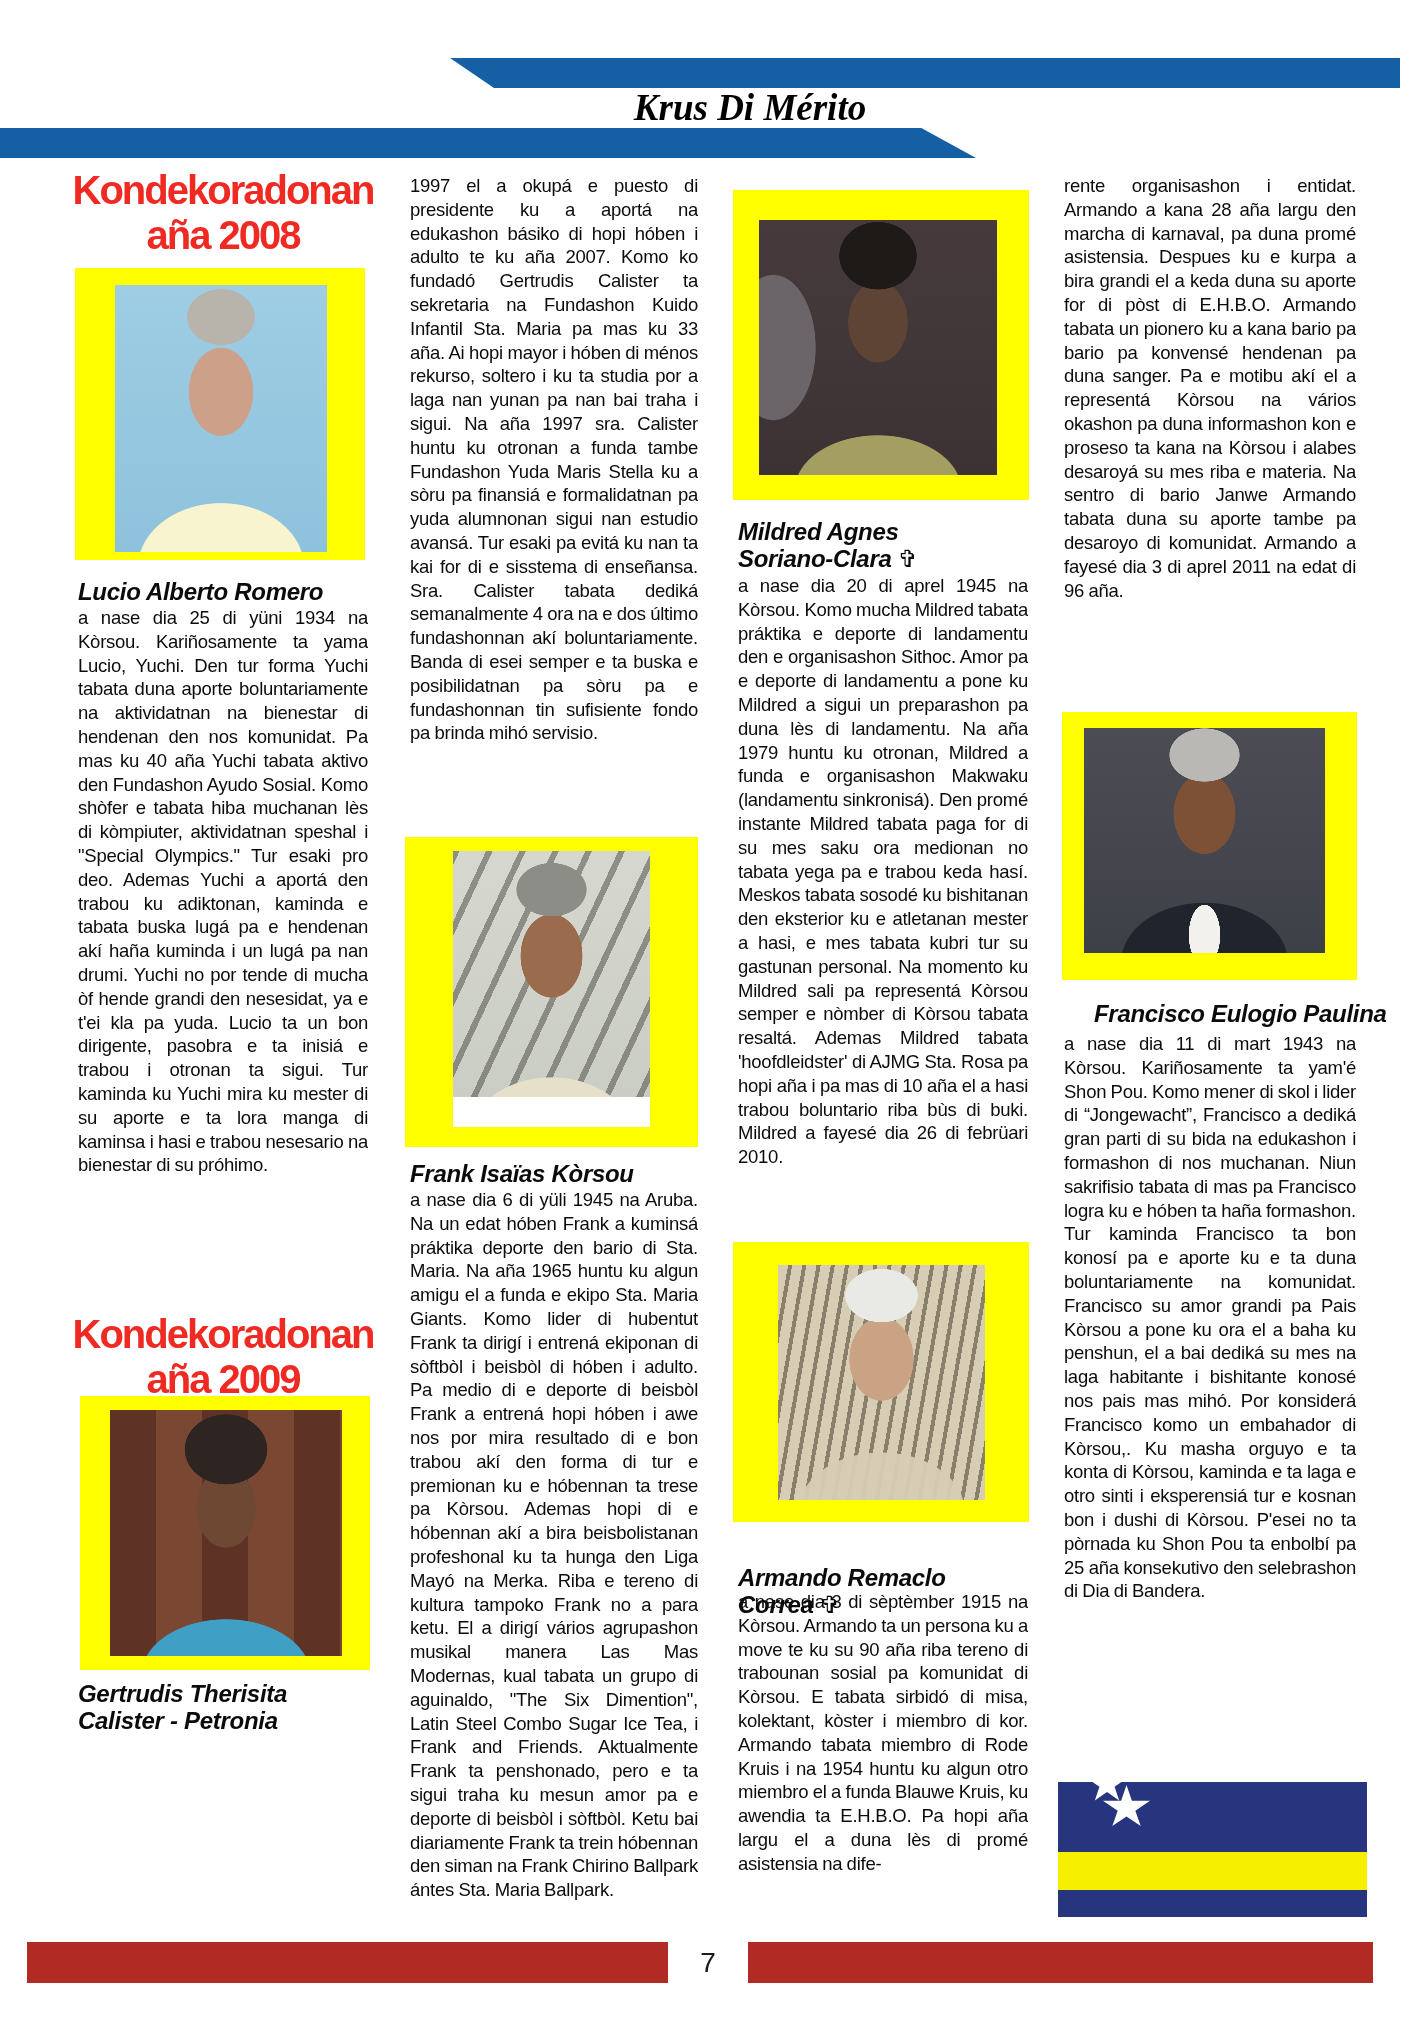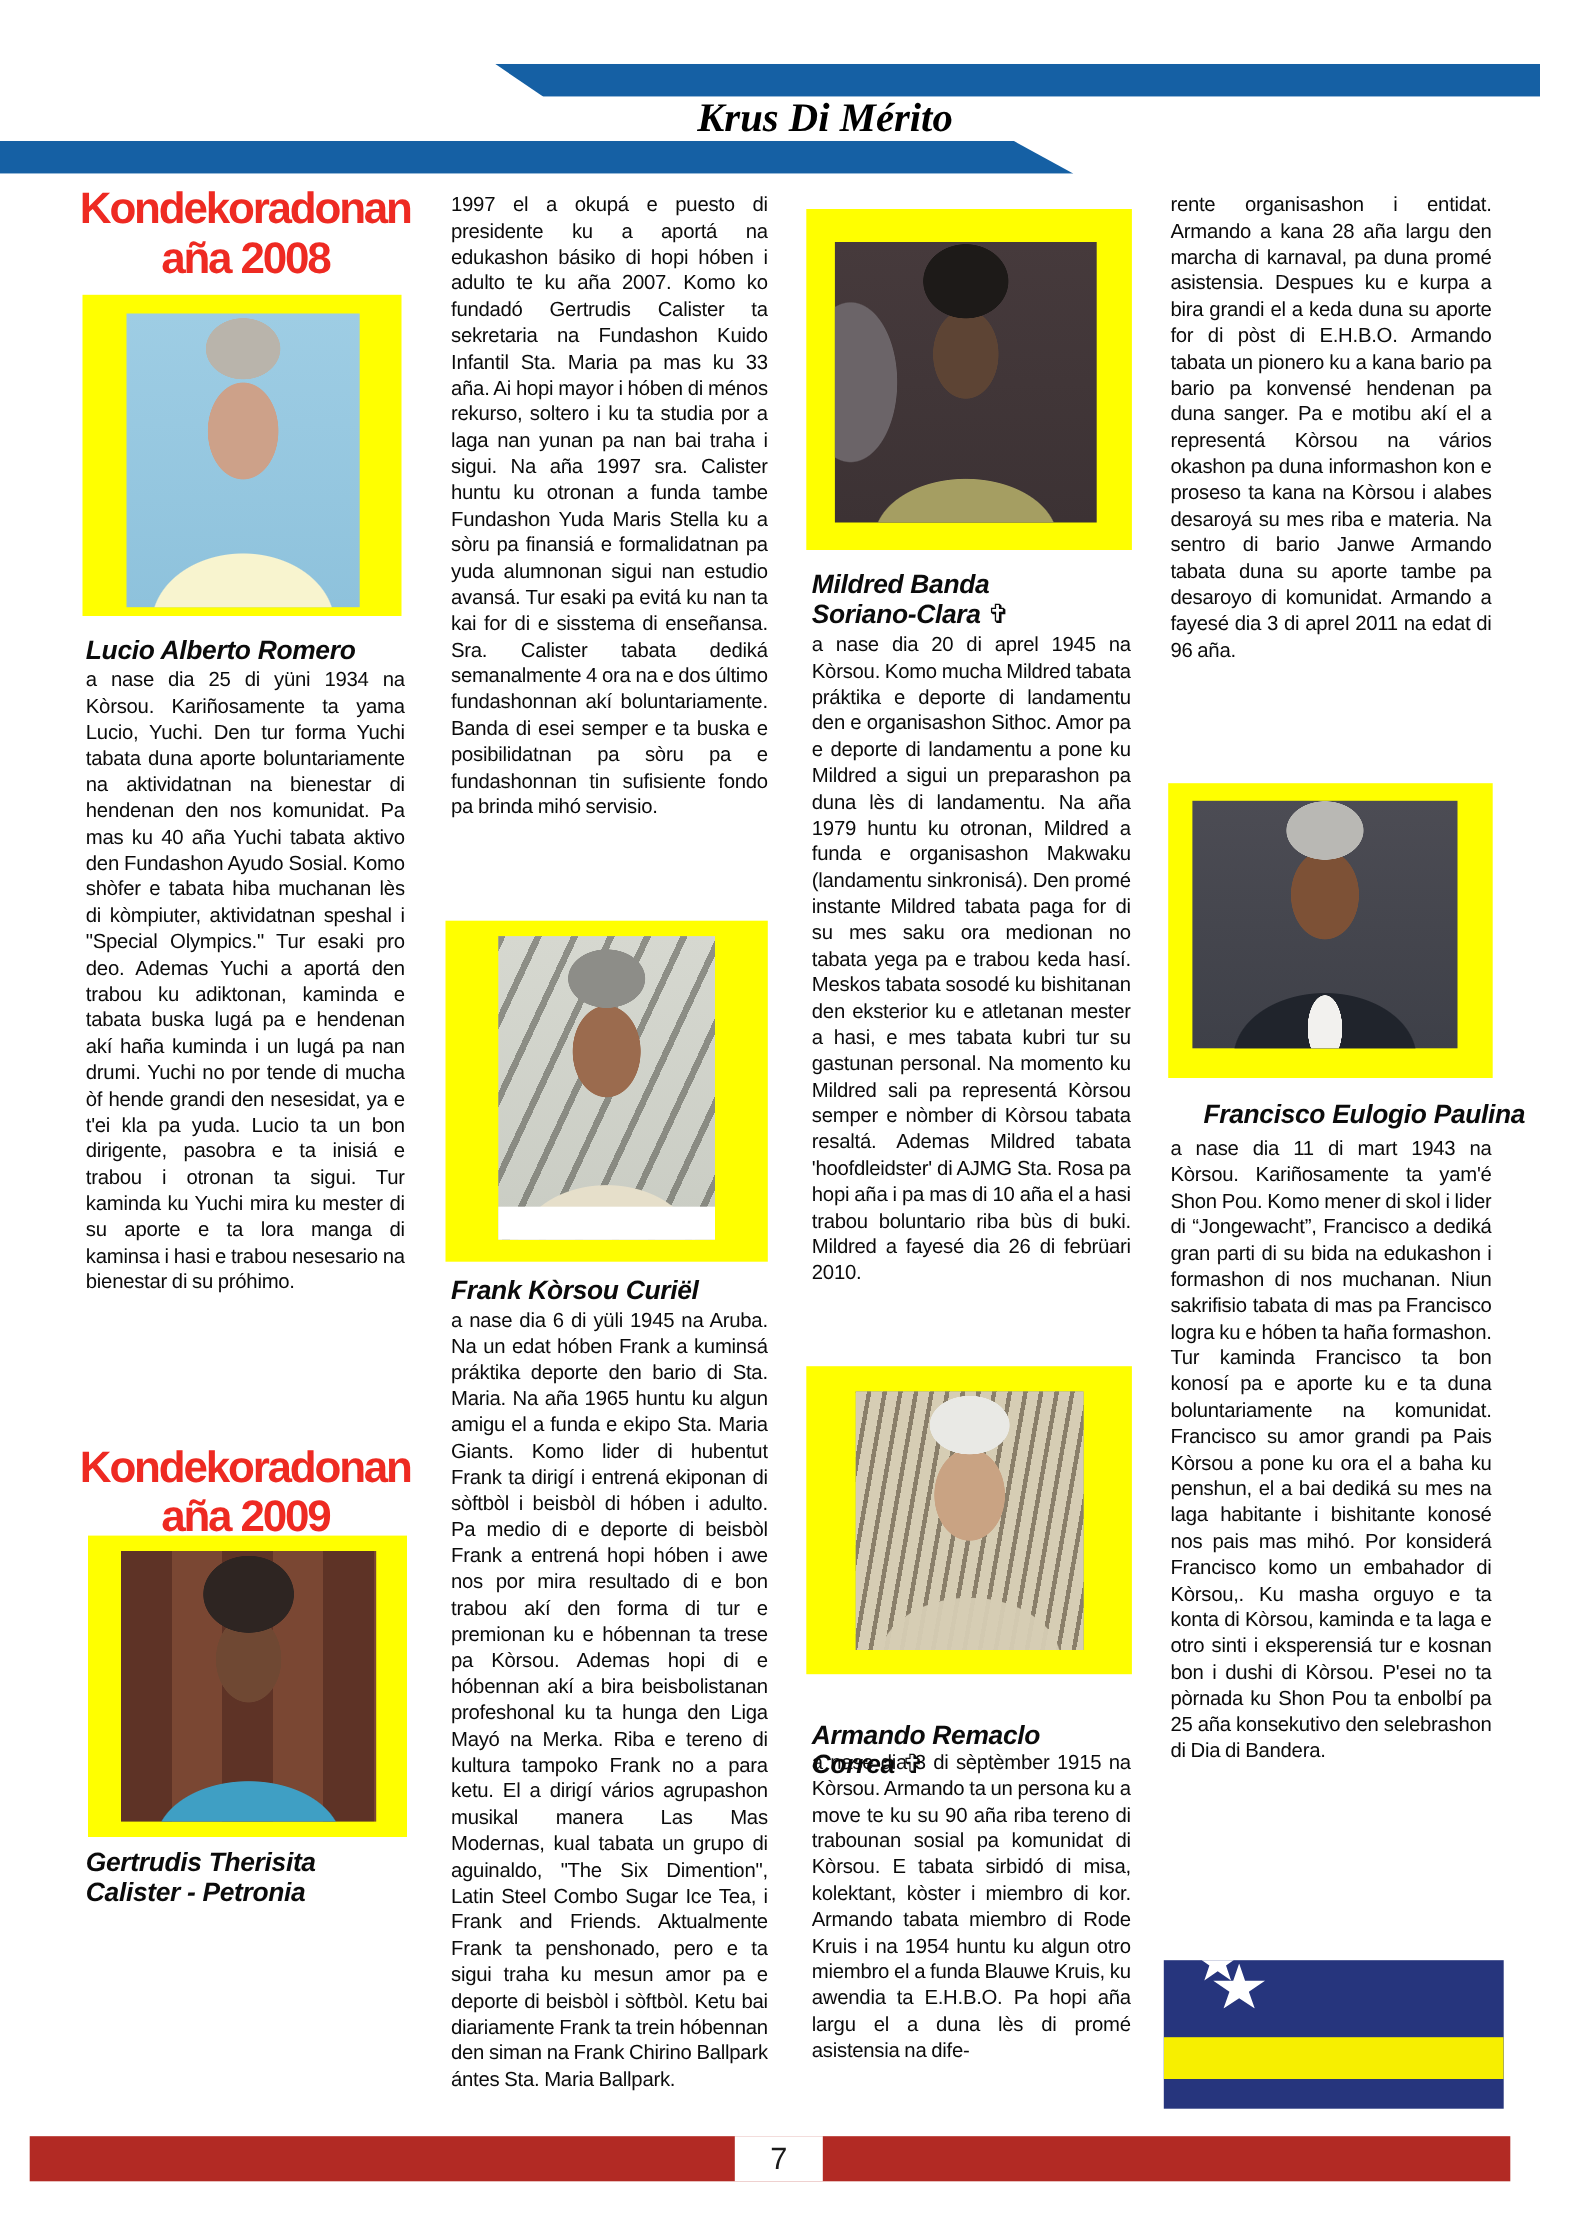--- a/index.html
+++ b/index.html
@@ -83,27 +83,27 @@
   <div class="frame" style="left:80px;top:1396px;width:290px;height:274px;">
     <div class="photo ph-gertrudis" style="left:30px;top:14px;right:28px;bottom:14px;"></div>
   </div>
   <div class="name-heading" style="left:78px;top:1680px;width:292px;">Gertrudis Therisita
 Calister - Petronia</div>
 
   <div class="body-text" style="left:410px;top:174px;width:288px;height:656px;">1997 el a okupá e puesto di presidente ku a aportá na edukashon básiko di hopi hóben i adulto te ku aña 2007. Komo ko fundadó Gertrudis Calister ta sekretaria na Fundashon Kuido Infantil Sta. Maria pa mas ku 33 aña. Ai hopi mayor i hóben di ménos rekurso, soltero i ku ta studia por a laga nan yunan pa nan bai traha i sigui. Na aña 1997 sra. Calister huntu ku otronan a funda tambe Fundashon Yuda Maris Stella ku a sòru pa finansiá e formalidatnan pa yuda alumnonan sigui nan estudio avansá. Tur esaki pa evitá ku nan ta kai for di e sisstema di enseñansa. Sra. Calister tabata dediká semanalmente 4 ora na e dos último fundashonnan akí boluntariamente. Banda di esei semper e ta buska e posibilidatnan pa sòru pa e fundashonnan tin sufisiente fondo pa brinda mihó servisio.</div>
   <div class="frame" style="left:405px;top:837px;width:293px;height:310px;">
     <div class="photo ph-frank" style="left:48px;top:14px;right:48px;bottom:20px;"></div>
   </div>
-  <div class="name-heading" style="left:410px;top:1160px;width:288px;">Frank Kòrsou Curiël</div>
+  <div class="name-heading" style="left:410px;top:1160px;width:288px;">Frank Isaïas Kòrsou</div>
   <div class="body-text" style="left:410px;top:1188px;width:288px;height:750px;">a nase dia 6 di yüli 1945 na Aruba. Na un edat hóben Frank a kuminsá práktika deporte den bario di Sta. Maria. Na aña 1965 huntu ku algun amigu el a funda e ekipo Sta. Maria Giants. Komo lider di hubentut Frank ta dirigí i entrená ekiponan di sòftbòl i beisbòl di hóben i adulto. Pa medio di e deporte di beisbòl Frank a entrená hopi hóben i awe nos por mira resultado di e bon trabou akí den forma di tur e premionan ku e hóbennan ta trese pa Kòrsou. Ademas hopi di e hóbennan akí a bira beisbolistanan profeshonal ku ta hunga den Liga Mayó na Merka. Riba e tereno di kultura tampoko Frank no a para ketu. El a dirigí vários agrupashon musikal manera Las Mas Modernas, kual tabata un grupo di aguinaldo, "The Six Dimention", Latin Steel Combo Sugar Ice Tea, i Frank and Friends. Aktualmente Frank ta penshonado, pero e ta sigui traha ku mesun amor pa e deporte di beisbòl i sòftbòl. Ketu bai diariamente Frank ta trein hóbennan den siman na Frank Chirino Ballpark ántes Sta. Maria Ballpark.</div>
 
   <div class="frame" style="left:733px;top:190px;width:296px;height:310px;">
     <div class="photo ph-mildred" style="left:26px;top:30px;right:32px;bottom:25px;"></div>
   </div>
-  <div class="name-heading" style="left:738px;top:518px;width:290px;">Mildred Banda
+  <div class="name-heading" style="left:738px;top:518px;width:290px;">Mildred Agnes
 Soriano-Clara ✞</div>
   <div class="body-text" style="left:738px;top:574px;width:290px;height:652px;">a nase dia 20 di aprel 1945 na Kòrsou. Komo mucha Mildred tabata práktika e deporte di landamentu den e organisashon Sithoc. Amor pa e deporte di landamentu a pone ku Mildred a sigui un preparashon pa duna lès di landamentu. Na aña 1979 huntu ku otronan, Mildred a funda e organisashon Makwaku (landamentu sinkronisá). Den promé instante Mildred tabata paga for di su mes saku ora medionan no tabata yega pa e trabou keda hasí. Meskos tabata sosodé ku bishitanan den eksterior ku e atletanan mester a hasi, e mes tabata kubri tur su gastunan personal. Na momento ku Mildred sali pa representá Kòrsou semper e nòmber di Kòrsou tabata resaltá. Ademas Mildred tabata 'hoofdleidster' di AJMG Sta. Rosa pa hopi aña i pa mas di 10 aña el a hasi trabou boluntario riba bùs di buki. Mildred a fayesé dia 26 di febrüari 2010.</div>
   <div class="frame" style="left:733px;top:1242px;width:296px;height:280px;">
     <div class="photo ph-armando" style="left:45px;top:23px;right:44px;bottom:22px;"></div>
   </div>
   <div class="name-heading" style="left:738px;top:1536px;width:290px;margin-top:28px;">Armando Remaclo
 Correa ✞</div>
   <div class="body-text" style="left:738px;top:1590px;width:290px;height:346px;">a nase dia 3 di sèptèmber 1915 na Kòrsou. Armando ta un persona ku a move te ku su 90 aña riba tereno di trabounan sosial pa komunidat di Kòrsou. E tabata sirbidó di misa, kolektant, kòster i miembro di kor. Armando tabata miembro di Rode Kruis i na 1954 huntu ku algun otro miembro el a funda Blauwe Kruis, ku awendia ta E.H.B.O. Pa hopi aña largu el a duna lès di promé asistensia na dife-</div>
 
   <div class="body-text" style="left:1064px;top:174px;width:292px;height:530px;">rente organisashon i entidat. Armando a kana 28 aña largu den marcha di karnaval, pa duna promé asistensia. Despues ku e kurpa a bira grandi el a keda duna su aporte for di pòst di E.H.B.O. Armando tabata un pionero ku a kana bario pa bario pa konvensé hendenan pa duna sanger. Pa e motibu akí el a representá Kòrsou na vários okashon pa duna informashon kon e proseso ta kana na Kòrsou i alabes desaroyá su mes riba e materia. Na sentro di bario Janwe Armando tabata duna su aporte tambe pa desaroyo di komunidat. Armando a fayesé dia 3 di aprel 2011 na edat di 96 aña.</div>

